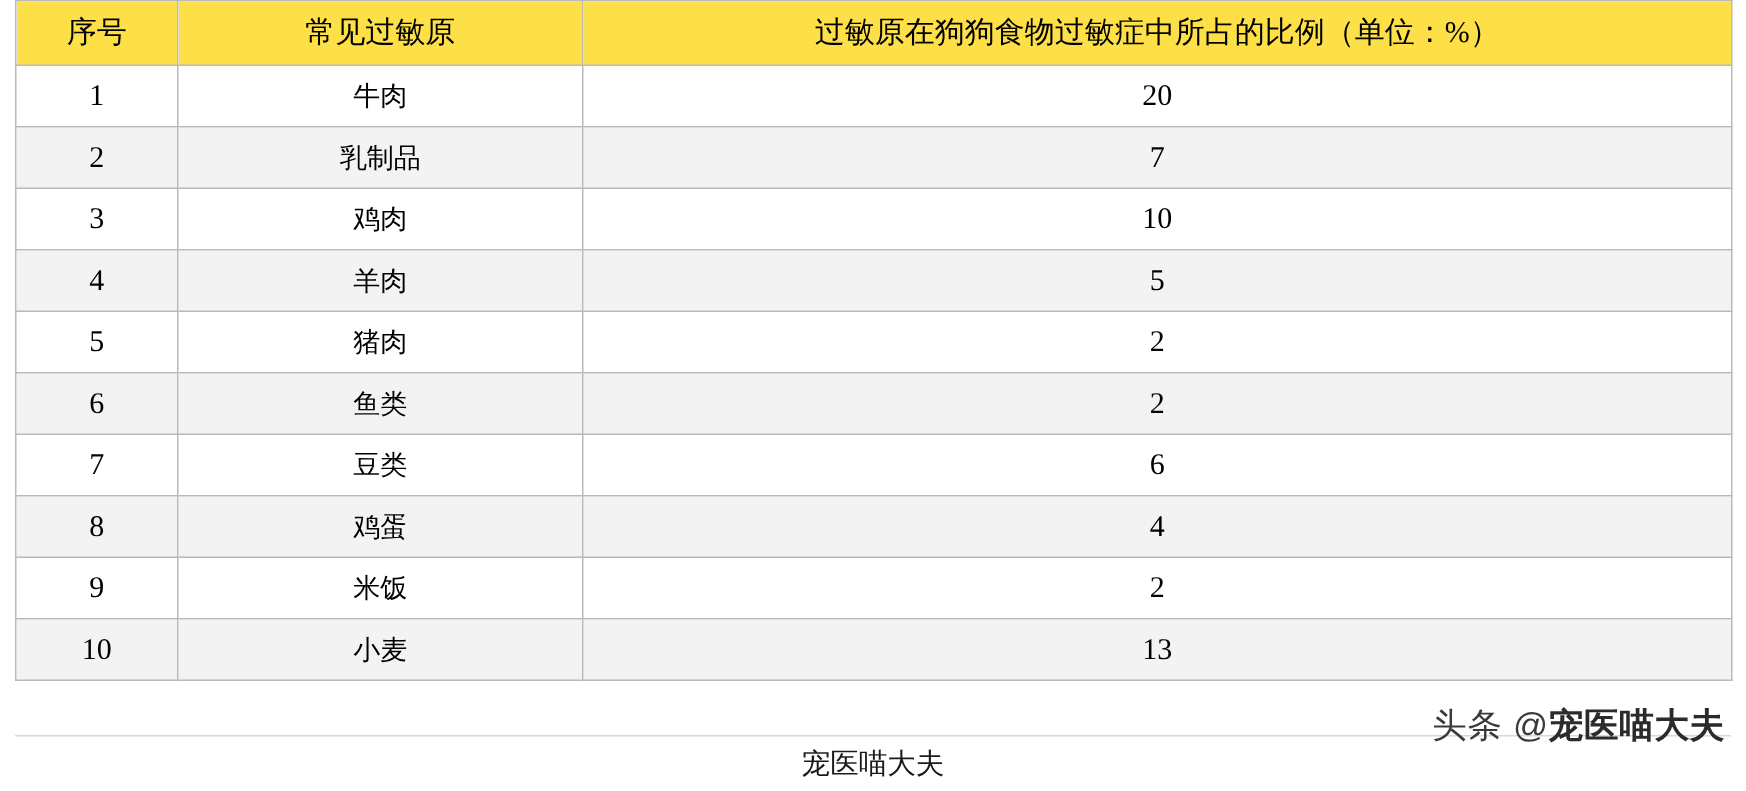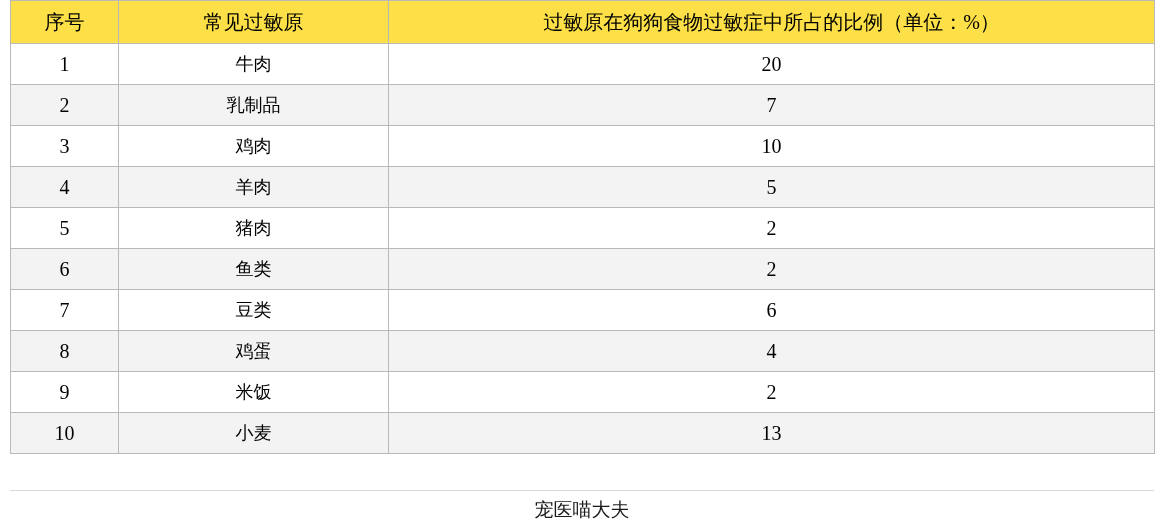--- a/index.html
+++ b/index.html
@@ -173,13 +173,16 @@
         <td class="col-name">小麦</td>
         <td class="col-pct">13</td>
       </tr>
     </tbody>
   </table>
 </div>
 
 <div class="footer-area">
   <div class="footer-rule"></div>
   <div class="footer-caption">宠医喵大夫</div>
+  <div class="watermark">
+    <span>头条 @</span><span class="brand">宠医喵大夫</span>
+  </div>
 </div>
 
 </body></html>

